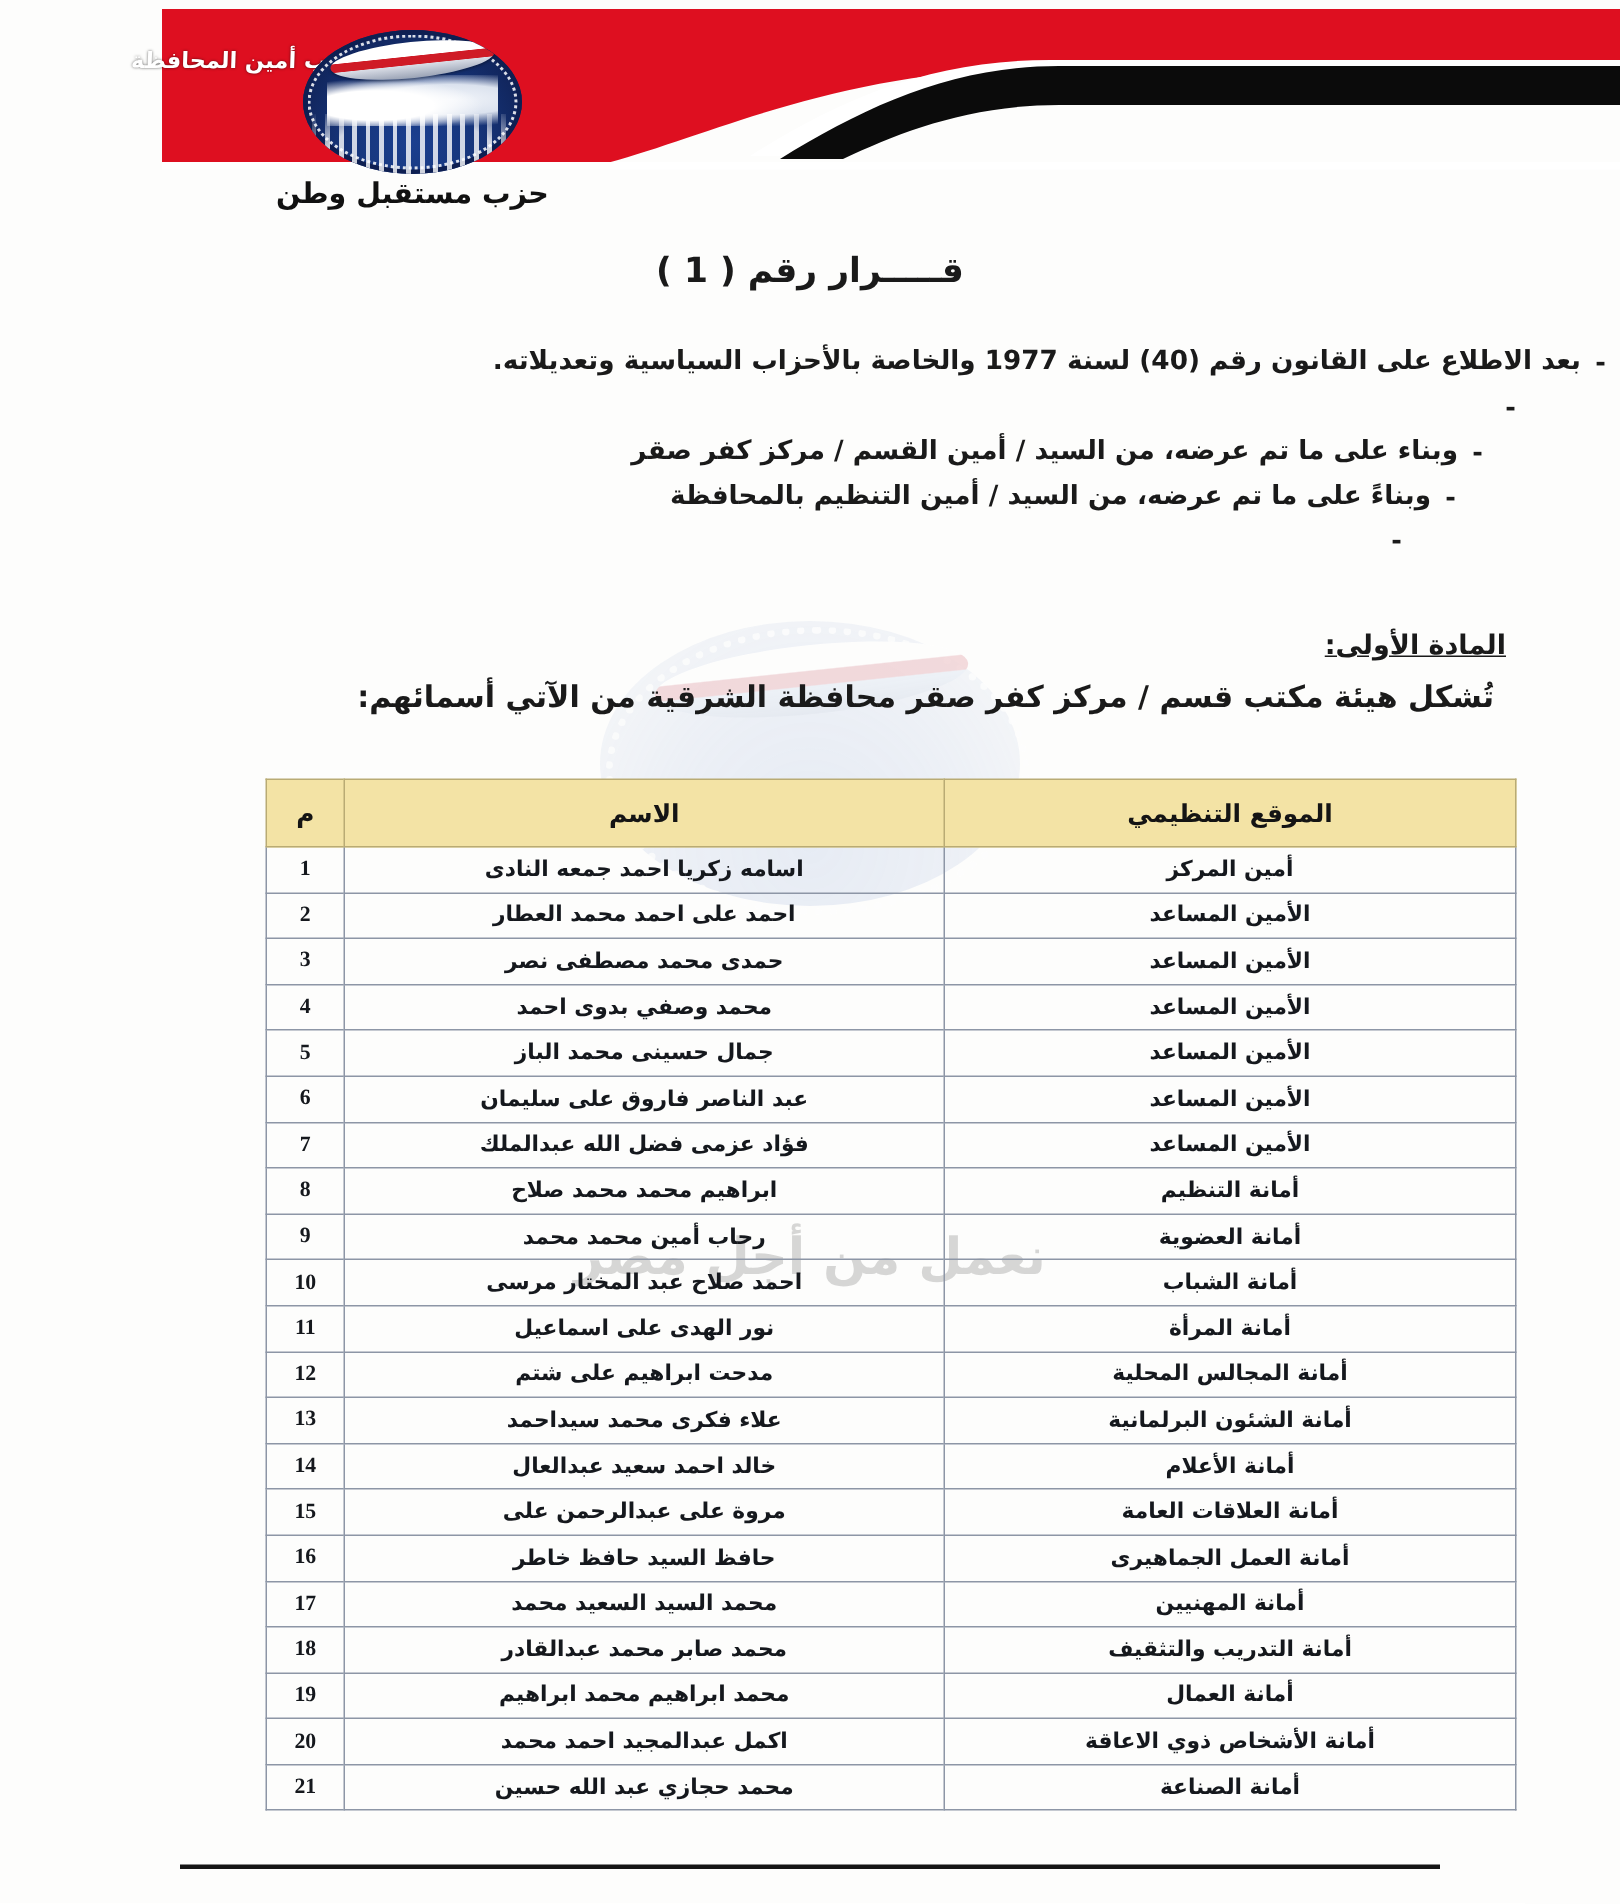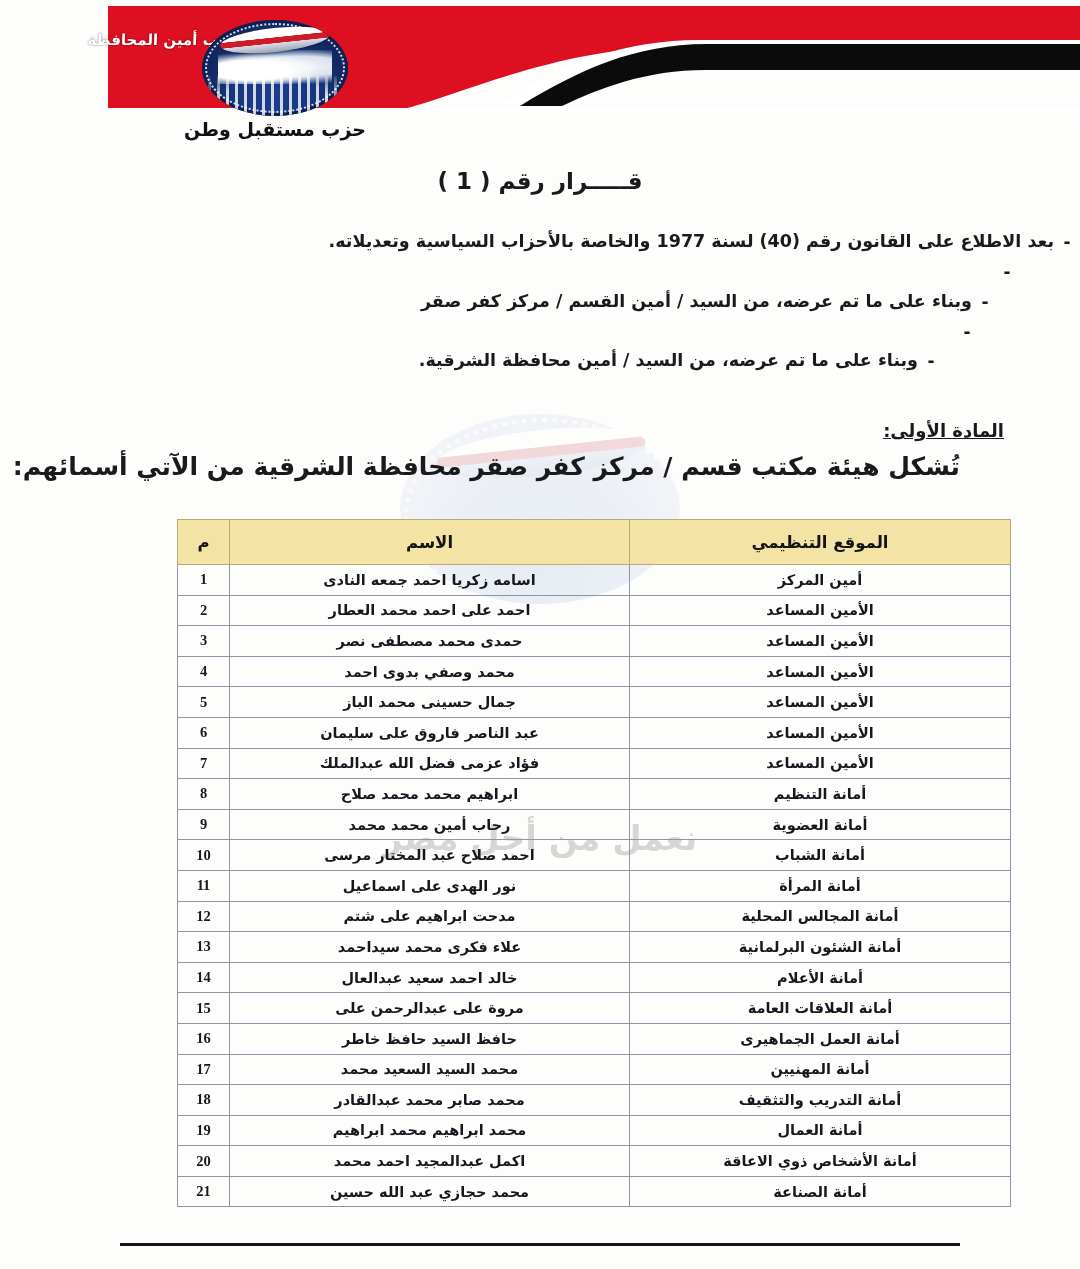--- a/index.html
+++ b/index.html
@@ -244,23 +244,23 @@
     font-weight: bold;
     text-decoration: underline;
     display: inline-block;
   }
   .article-body {
     position: absolute;
     top: 452px;
     right: 0;
     width: 1000px;
     direction: rtl;
-    padding-right: 120px;
+    padding-right: 84px;
     box-sizing: border-box;
-    font-size: 25px;
+    font-size: 20px;
     font-weight: bold;
     white-space: nowrap;
   }
 
   
   .tbl-wrap {
     position: absolute;
     top: 519px;
     left: 178px;
     width: 833px;
@@ -364,24 +364,24 @@
       </div>
       <div class="pre-line pl-1">
         <span class="pre-bullet">-</span>
       </div>
       <div class="pre-line pl-2">
         <span class="pre-bullet">-</span>
         <span class="pre-text">وبناء على ما تم عرضه، من السيد / أمين القسم / مركز كفر صقر</span>
       </div>
       <div class="pre-line pl-3">
         <span class="pre-bullet">-</span>
+        <span class="pre-text">وبناءً على ما تم عرضه، من السيد / أمين التنظيم بالمحافظة</span>
       </div>
       <div class="pre-line pl-4">
         <span class="pre-bullet">-</span>
-        <span class="pre-text">وبناء على ما تم عرضه، من السيد / أمين محافظة الشرقية.</span>
       </div>
     </div>
 
     <div class="article-head">
       <span class="article-title">المادة الأولى:</span>
     </div>
     <div class="article-body">تُشكل هيئة مكتب قسم / مركز كفر صقر  محافظة الشرقية من الآتي أسمائهم:</div>
 
     <div class="tbl-wrap">
       <table class="members">

